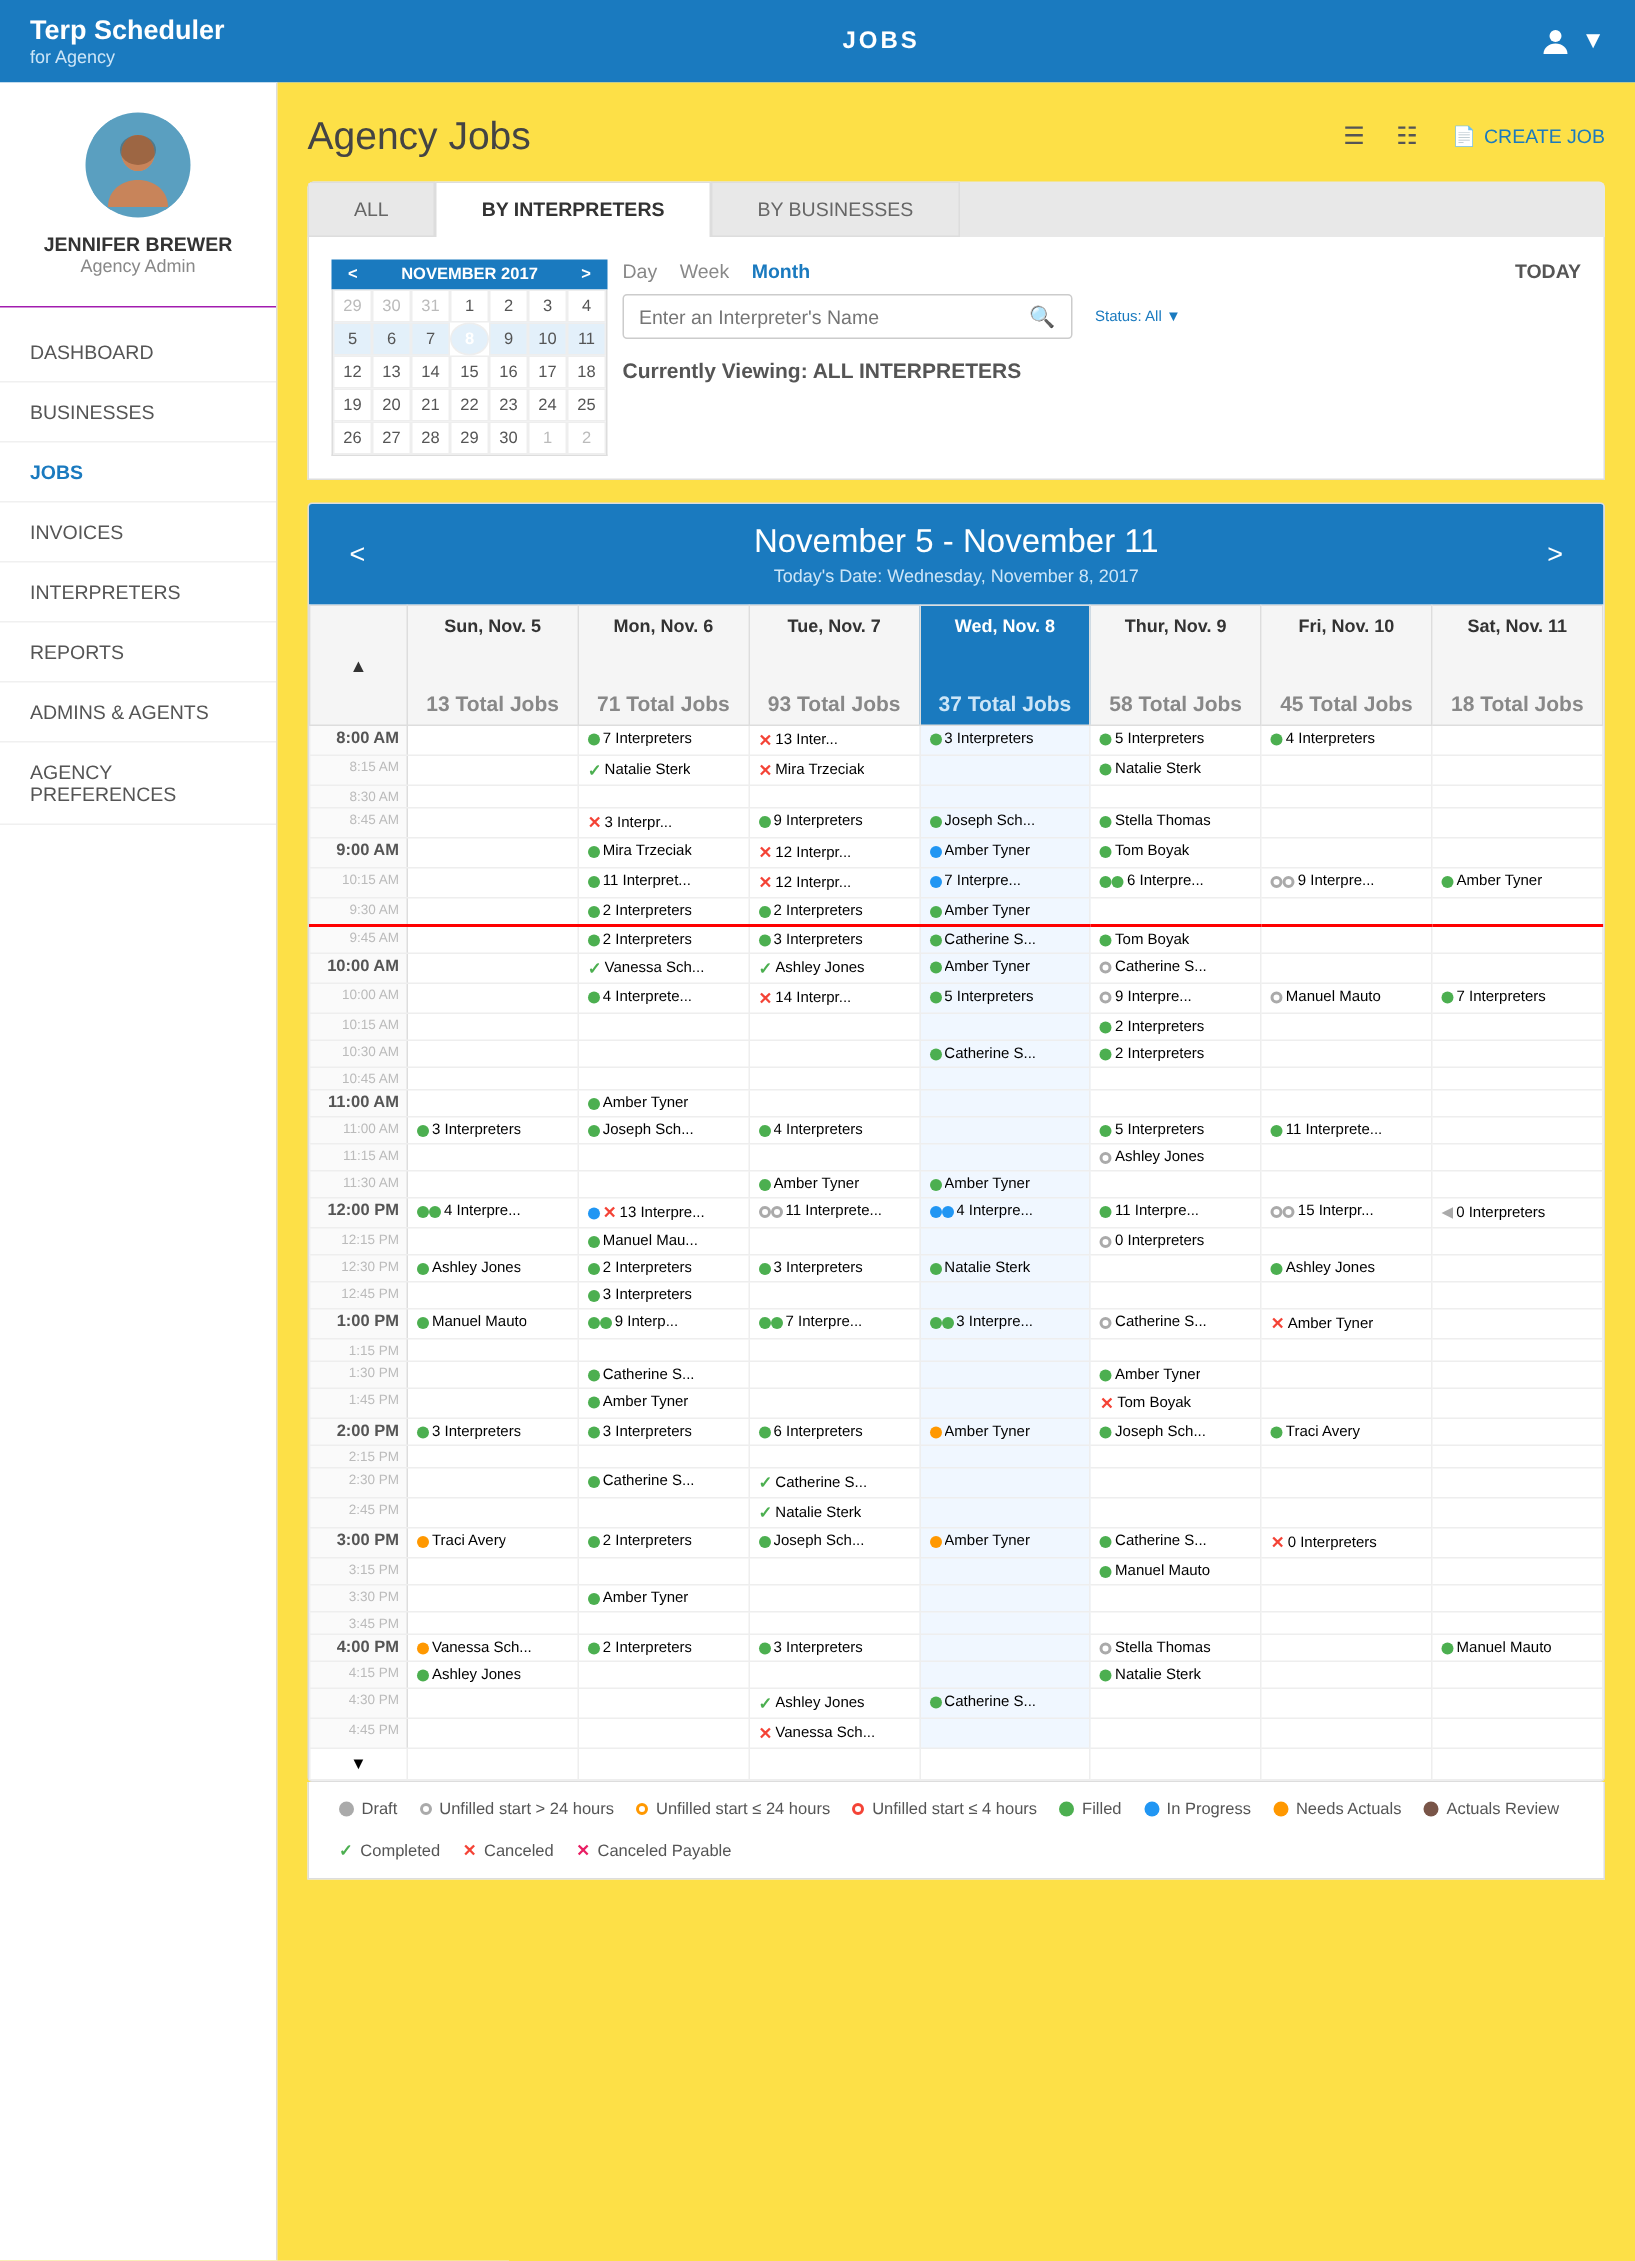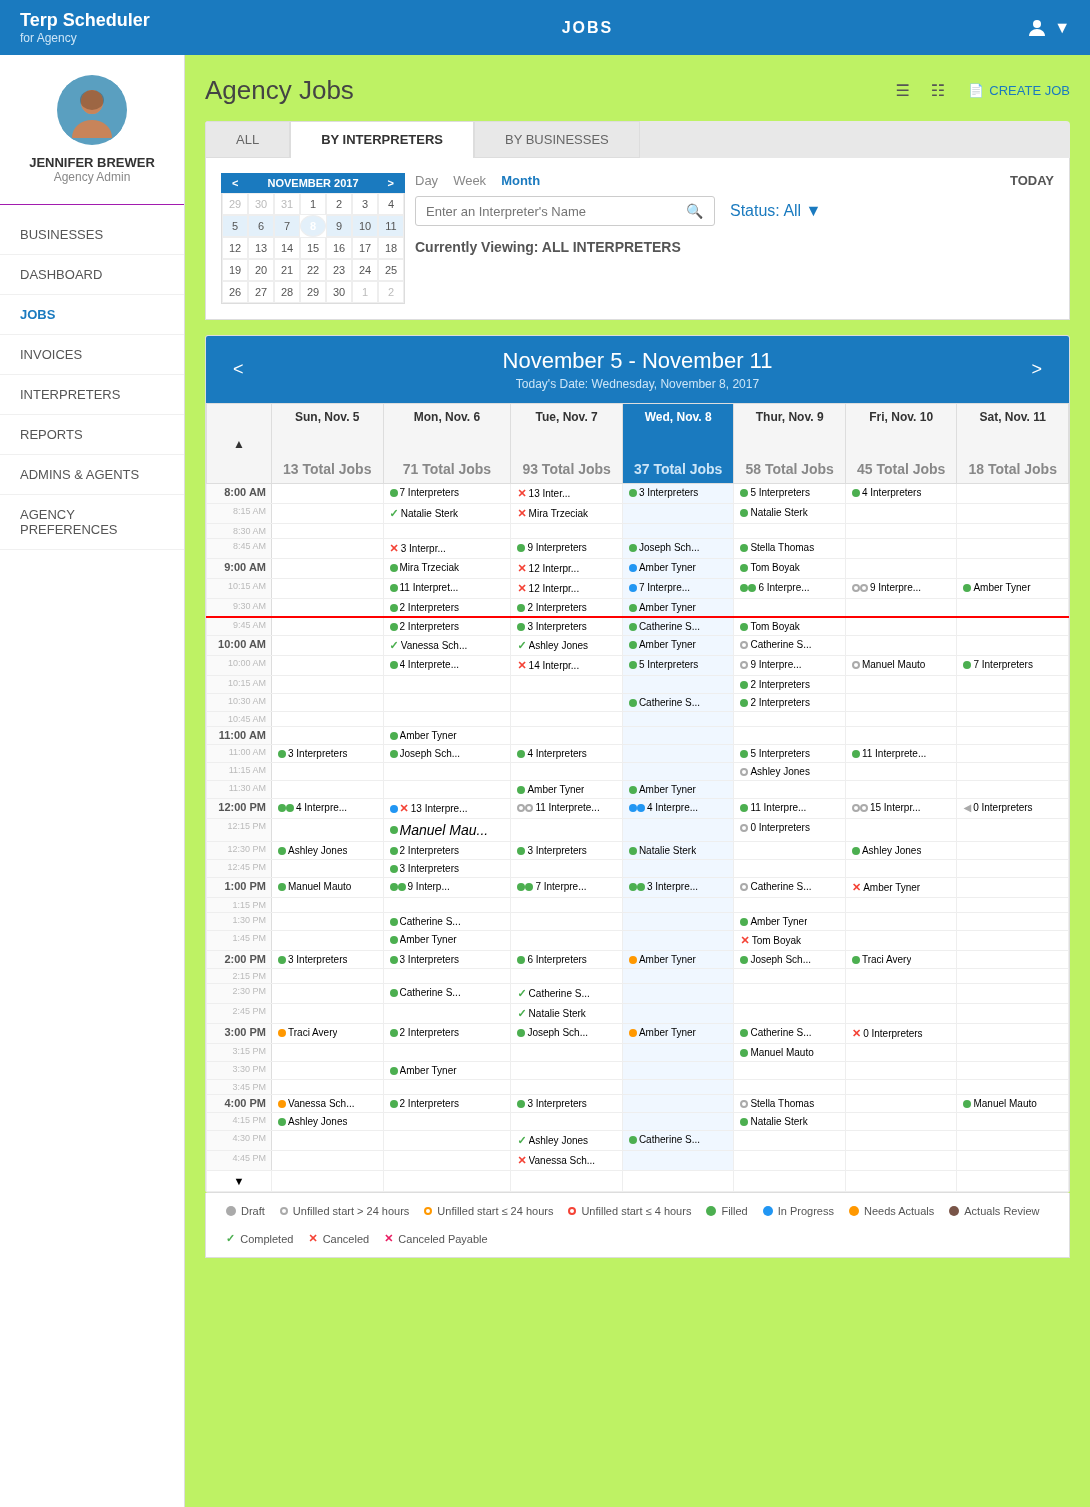--- a/index.html
+++ b/index.html
@@ -56,21 +56,21 @@
       color: #555;
       cursor: pointer;
       border-bottom: 1px solid #f0f0f0;
     }
     .nav-item.active { color: #1a7abf; font-weight: bold; }
 
     
     .main-content {
       flex: 1;
       padding: 20px;
-      background: #bef264;
+      background: #fde047;
     }
 
     
     .page-header {
       display: flex;
       align-items: center;
       justify-content: space-between;
       margin-bottom: 15px;
     }
     .page-title { font-size: 26px; color: #444; font-weight: 300; }
@@ -188,21 +188,21 @@
       background: white;
     }
     .search-box input {
       border: none;
       outline: none;
       flex: 1;
       font-size: 13px;
       color: #999;
     }
     .search-icon { color: #aaa; font-size: 14px; }
-    .status-filter { font-size: 16px; color: #333; }
+    .status-filter { font-size: 10px; color: #333; }
     .status-filter span { color: #1a7abf; cursor: pointer; }
     .search-hint { font-size: 11px; color: #888; line-height: 1.4; }
     .viewing-label { font-size: 14px; color: #555; font-weight: bold; margin-top: 5px; }
 
     
     .cal-container {
       background: white;
       border: 1px solid #ddd;
       margin-top: 15px;
       border-radius: 3px;
@@ -340,22 +340,22 @@
           <ellipse cx="30" cy="22" rx="11" ry="12" fill="#d4956a"></ellipse>
           <ellipse cx="30" cy="22" rx="11" ry="12" fill="#c8845a"></ellipse>
           <path d="M10 58c0-11 9-18 20-18s20 7 20 18" fill="#c8845a"></path>
           <ellipse cx="30" cy="20" rx="12" ry="10" fill="#3a2010" opacity="0.3"></ellipse>
         </svg>
       </div>
       <div class="profile-name">JENNIFER BREWER</div>
       <div class="profile-role">Agency Admin</div>
     </div>
     <nav class="nav-items">
+      <div class="nav-item">DASHBOARD</div>
       <div class="nav-item">BUSINESSES</div>
-      <div class="nav-item">DASHBOARD</div>
       <div class="nav-item active">JOBS</div>
       <div class="nav-item">INVOICES</div>
       <div class="nav-item">INTERPRETERS</div>
       <div class="nav-item">REPORTS</div>
       <div class="nav-item">ADMINS &amp; AGENTS</div>
       <div class="nav-item">AGENCY PREFERENCES</div>
     </nav>
   </aside>
 
   <main class="main-content">
@@ -984,21 +984,21 @@
                     <span style="font-size:10px;overflow:hidden;text-overflow:ellipsis;">0 Interpreters</span>
                   </div>
                 </td>
               </tr>
               <tr>
                 <td class="time-cell" style="font-size: 9px; color: rgb(187, 187, 187);">12:15 PM</td>
                 <td></td>
                 <td>
                   <div class="job-entry">
                     <span class="dot dot-filled"></span>
-                    <span style="font-size:14px;overflow:hidden;text-overflow:ellipsis;font-style:italic;">Manuel Mau...</span>
+                    <span style="font-size:10px;overflow:hidden;text-overflow:ellipsis;">Manuel Mau...</span>
                   </div>
                 </td>
                 <td></td>
                 <td class="today-col"></td>
                 <td>
                   <div class="job-entry">
                     <span style="display:inline-block;width:8px;height:8px;border:2px solid #aaa;border-radius:50%;"></span>
                     <span style="font-size:10px;overflow:hidden;text-overflow:ellipsis;">0 Interpreters</span>
                   </div>
                 </td>

